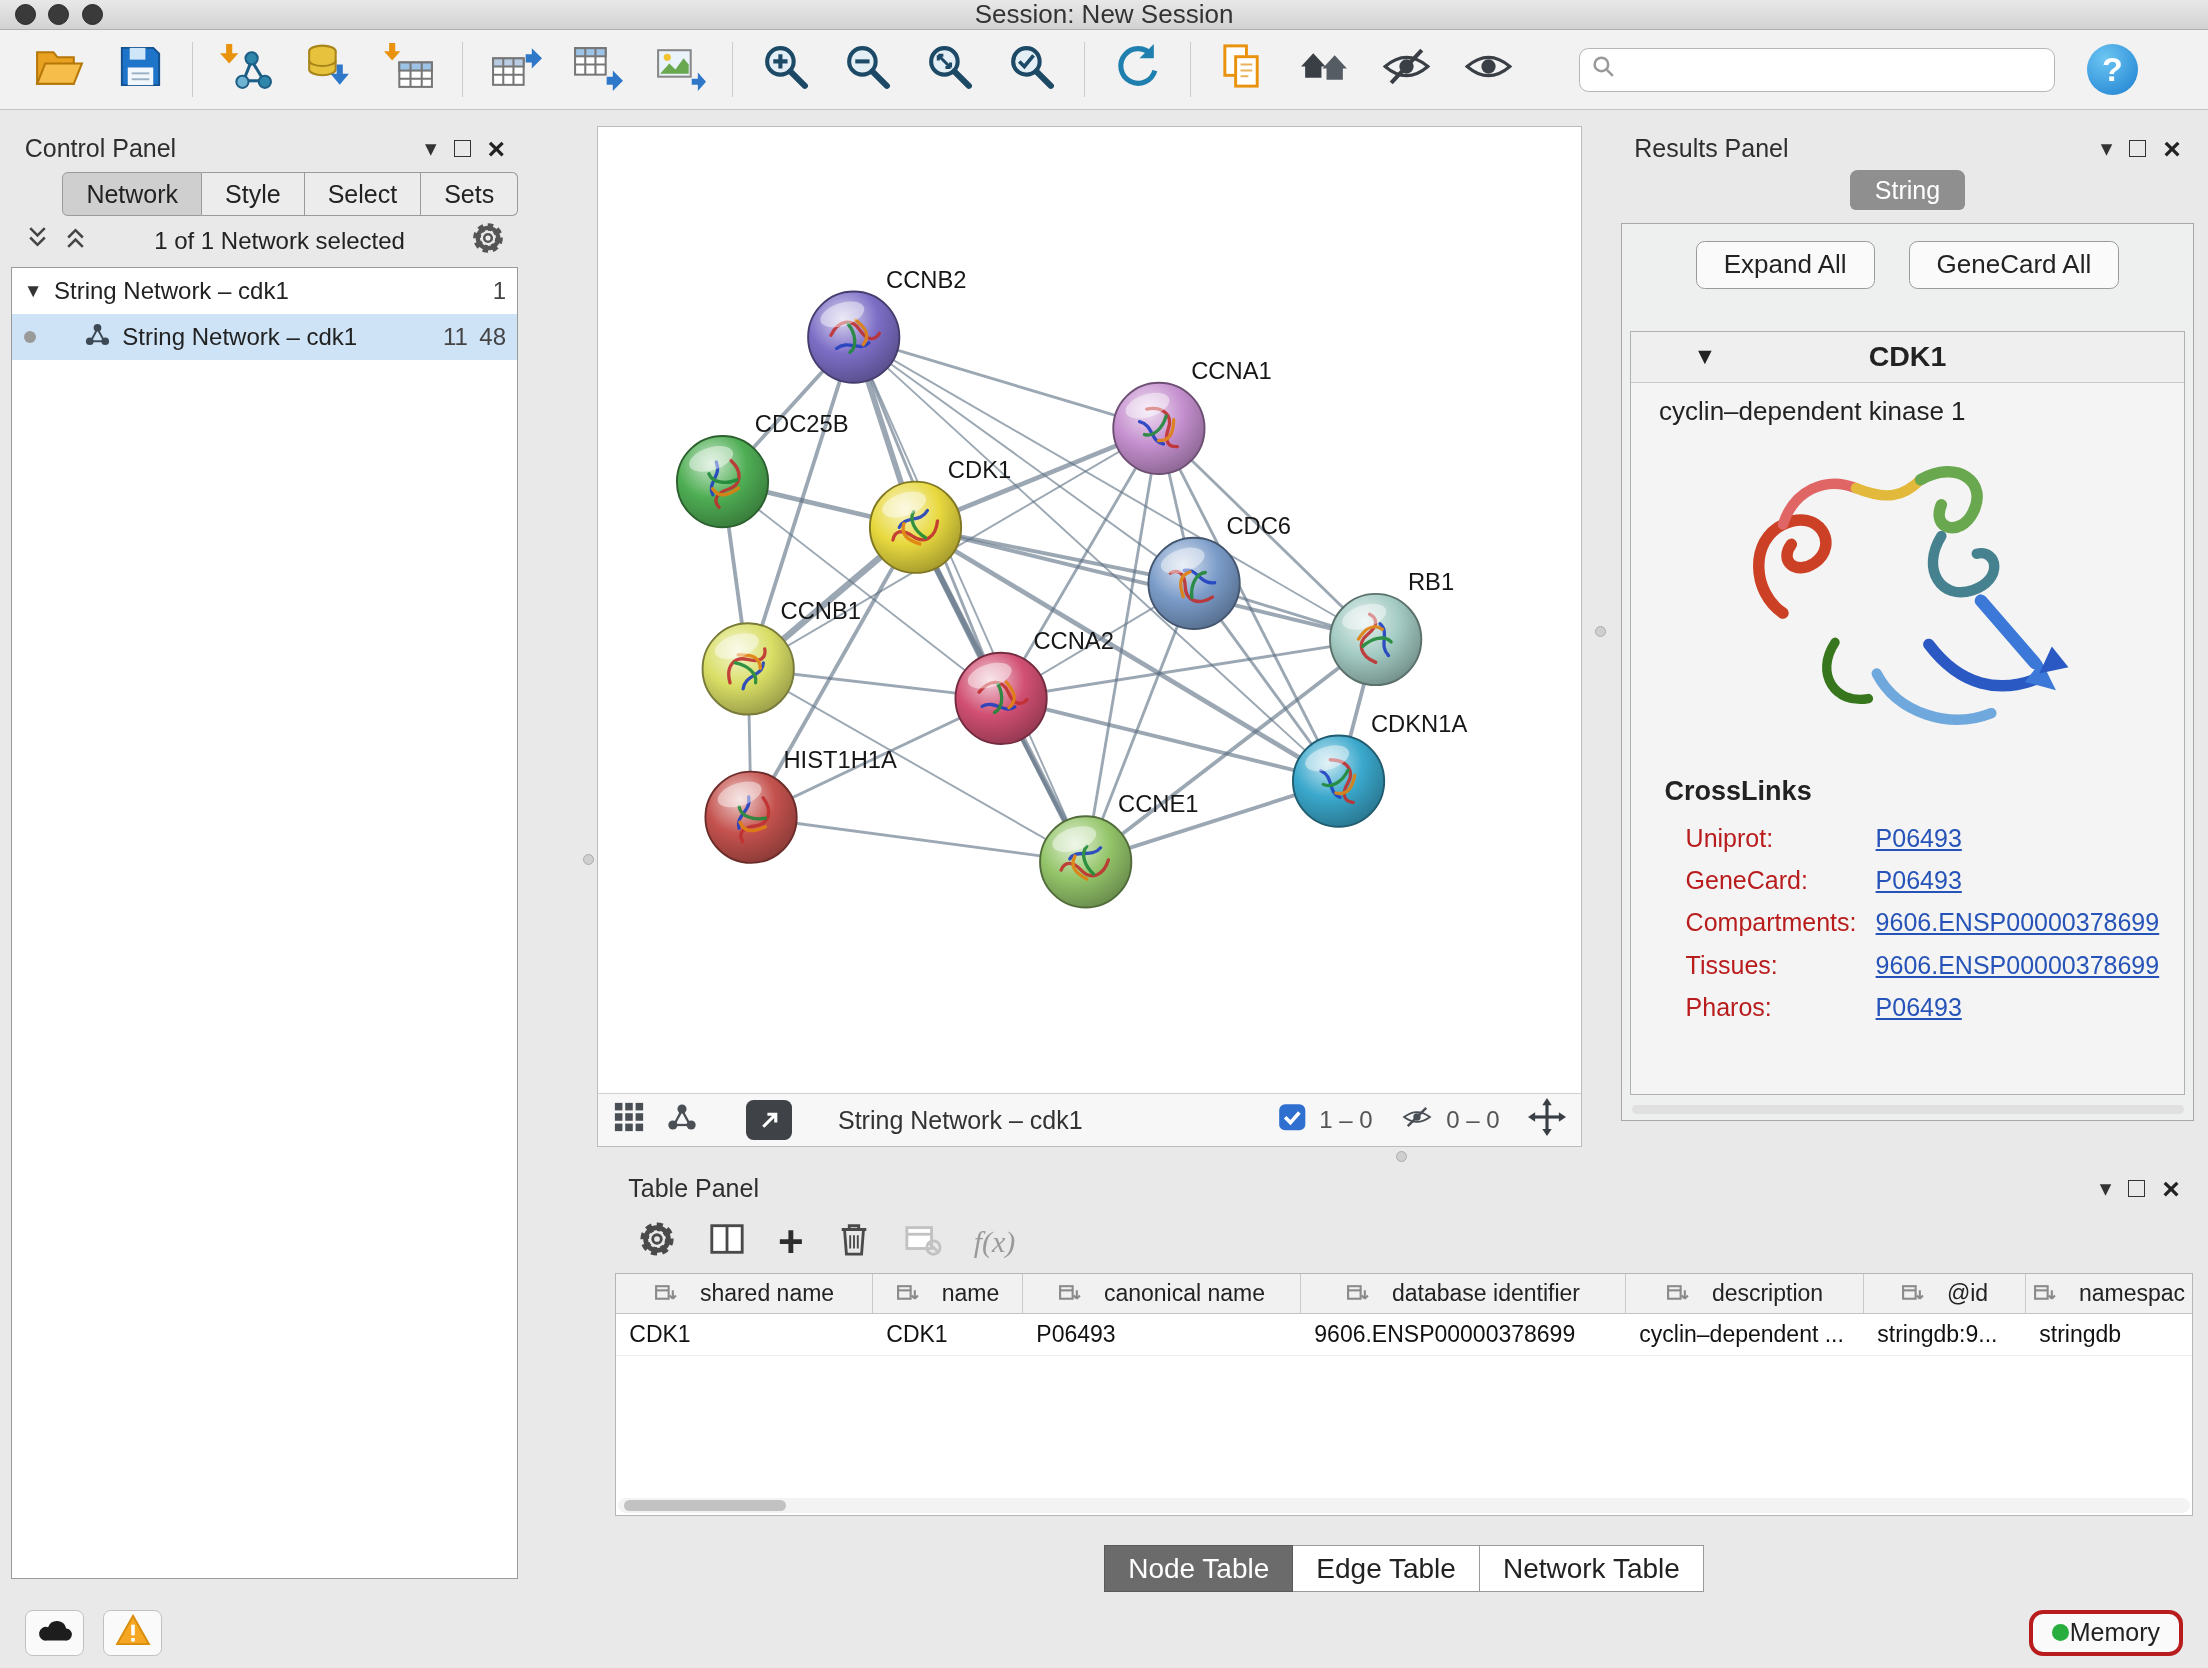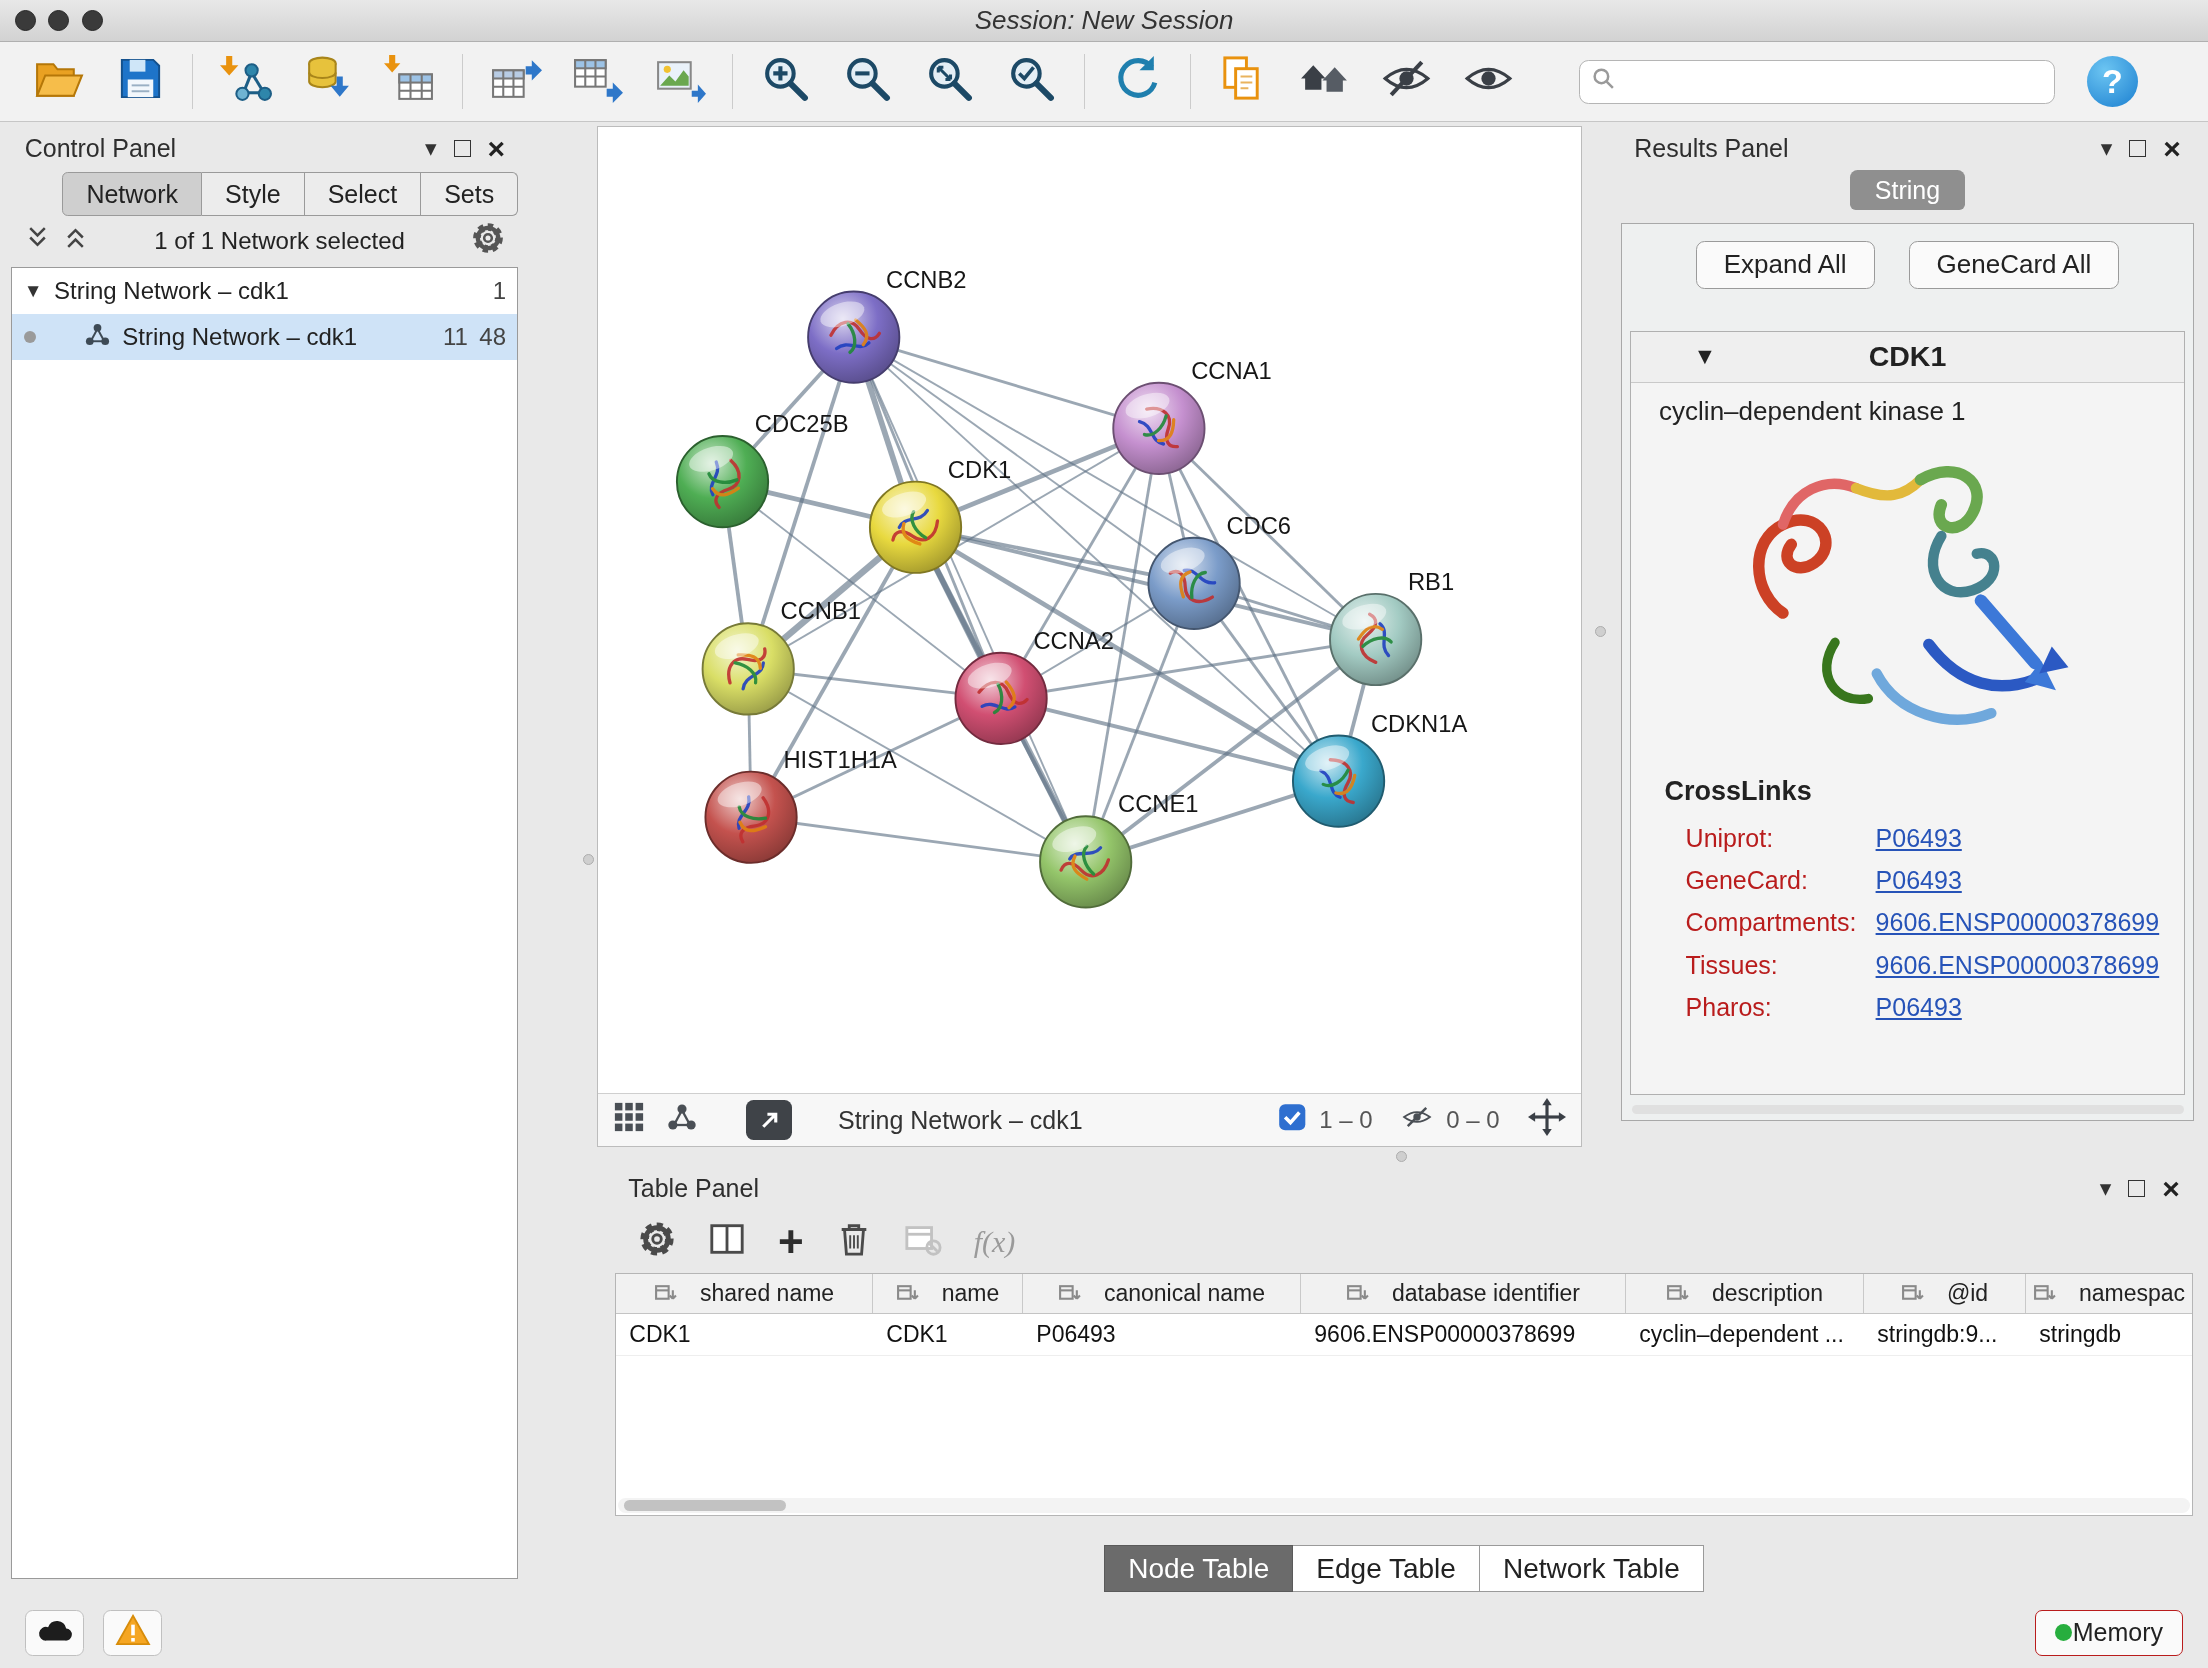--- a/index.html
+++ b/index.html
@@ -1,20 +1,20 @@
 <!DOCTYPE html>
 <html style="font-size:15px"><head>
 <meta charset="utf-8">
 <style>
   * { margin:0; padding:0; box-sizing:border-box; }
   html,body { width:2208px; height:1668px; overflow:hidden; }
   body { font-family:"Liberation Sans", sans-serif; background:#e9e9e9; color:#222; font-size:24px; position:relative; }
 
   
-  .titlebar { height:42px; background:linear-gradient(#e8e8e8,#d2d2d2); border-bottom:1px solid #b0b0b0; display:flex; align-items:center; position:relative;font-style:italic; }
+  .titlebar { height:30px; background:linear-gradient(#e8e8e8,#d2d2d2); border-bottom:1px solid #b0b0b0; display:flex; align-items:center; position:relative; }
   .traffic { display:flex; gap:12.4px; margin-left:15px; z-index:2; }
   .light { width:21px; height:21px; border-radius:50%; background:#3a3a3a; border:1px solid #262626; }
   .title-text { position:absolute; left:0; right:0; text-align:center; font-size:26px; color:#333; }
 
   
   .toolbar { height:80px; background:#f2f2f2; border-bottom:1px solid #c6c6c6; display:flex; align-items:center; padding:0 17px; }
   .tb-btn { width:82px; height:63px; display:flex; align-items:center; justify-content:center; border-radius:7.6px; cursor:default; }
   .tb-sep { width:1px; height:55px; background:#cccccc; margin:0 11.4px; }
   .tb-search { margin-left:49px; width:476px; height:44px; background:#fff; border:1px solid #b5b5b5; border-radius:9.5px; display:flex; align-items:center; padding:0 11.4px; }
   .tb-search input { border:none; outline:none; flex:1; font-size:23px; font-family:"Liberation Sans",sans-serif; }
@@ -87,21 +87,21 @@
   .tbl-hscroll { position:absolute; left:1.9px; right:1.9px; bottom:1.9px; height:15px; background:#f3f3f3; border-radius:7.6px; }
   .tbl-hscroll .thumb { position:absolute; left:5.7px; top:1.9px; width:162px; height:11.4px; background:#c2c2c2; border-radius:5.7px; }
   .tp-tabs { position:absolute; left:0; right:0; bottom:7.6px; display:flex; justify-content:center; }
   .tp-tab { padding:6.7px 23px; border:1px solid #9a9a9a; border-left-width:0; background:#fff; font-size:28px; }
   .tp-tab:first-child { border-left-width:1px; }
   .tp-tab.selected { background:#6b6b6b; color:#fff; border-color:#5a5a5a; }
 
   
   .statusbar { position:absolute; left:0; right:0; bottom:7.6px; height:55px; display:flex; align-items:center; padding:0 25px; gap:19px; }
   .sb-btn { width:59px; height:46px; background:#fafafa; border:1px solid #c0c0c0; border-radius:7.6px; display:flex; align-items:center; justify-content:center; }
-  .memory-btn { margin-left:auto; height:46px; background:#fafafa; border:1px solid #b91c1c; border-radius:7px; display:flex; align-items:center; gap:1px; padding:0 19px; font-size:25px; }
+  .memory-btn { margin-left:auto; height:46px; background:#fafafa; border:4px solid #b91c1c; border-radius:14px; display:flex; align-items:center; gap:1px; padding:0 19px; font-size:25px; }
   .memory-dot { width:17px; height:17px; border-radius:50%; background:#27ae3e; }
 
   .splitter-dot { position:absolute; width:11.4px; height:11.4px; border-radius:50%; background:#cfcfcf; border:1px solid #adadad; }
 </style>
 </head>
 <body>
 
 <div class="titlebar">
   <div class="traffic">
     <div class="light"></div>

